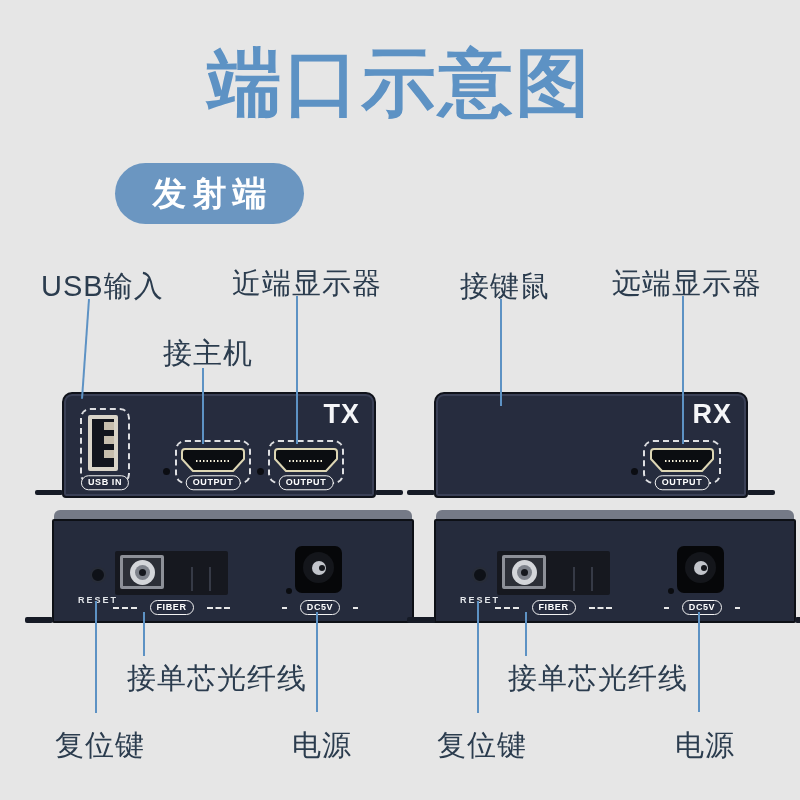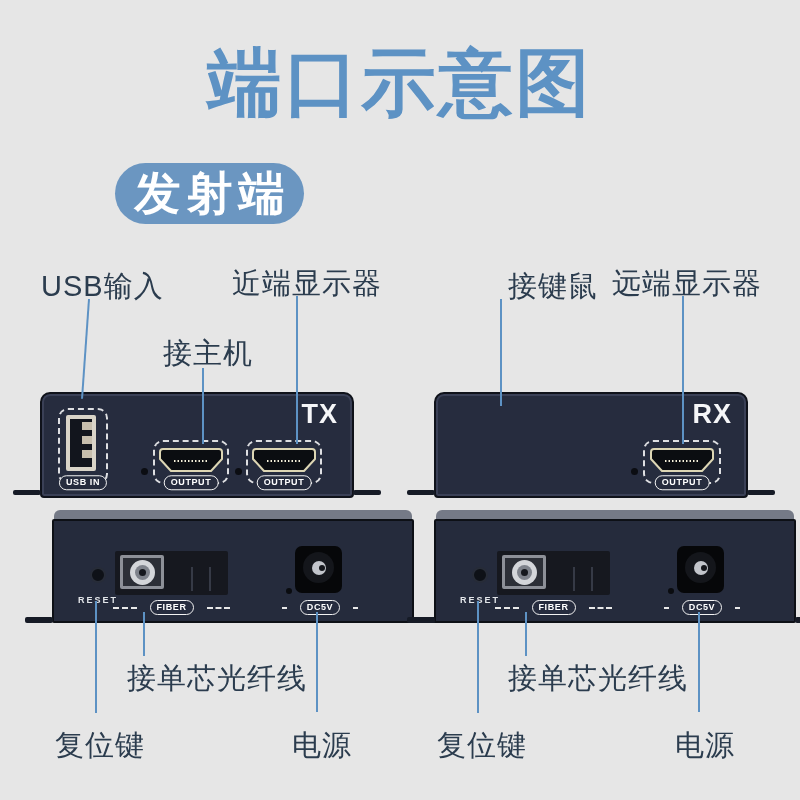--- a/index.html
+++ b/index.html
@@ -9,41 +9,41 @@
     font-family:"Liberation Sans","DejaVu Sans",sans-serif;
   }
   
   .page-title {
     position:absolute; top:34px; left:0; width:800px;
     text-align:center; font-size:74px; font-weight:bold;
     color:#5d92c4; letter-spacing:3px;
   }
   .badge {
     position:absolute; top:163px; height:61px; border-radius:32px;
-    background:#6b96c1; color:#ffffff; font-size:46px; font-weight:bold;
+    background:#6b96c1; color:#ffffff; font-size:34px; font-weight:bold;
     letter-spacing:6px; text-indent:6px;
     display:flex; align-items:center; justify-content:center;
   }
   .badge.tx { left:115px; width:189px; }
   .badge.rx { left:496px; width:190px; }
   
   .callout {
     position:absolute; color:#2b3c4e; font-size:29px;
     white-space:nowrap; letter-spacing:1px;
   }
   
   .cline { position:absolute; width:2px; background:#5d92c4; }
   
   .front-panel {
     position:absolute; top:392px; width:314px; height:106px;
     background:#262c3e; border:2px solid #0f121a; box-sizing:border-box;
     border-radius:10px 10px 4px 4px;
     box-shadow: inset 0 0 0 2px rgba(110,120,150,0.28);
   }
-  .front-panel.tx { left:40px; }
+  .front-panel.tx { left:62px; }
   .front-panel.rx { left:434px;text-align:center; }
   .ear {
     position:absolute; width:28px; height:5px;
     background:#161b26; border-radius:2px; bottom:1px;
   }
   .ear.left { left:-29px; } .ear.right { right:-29px; }
   .rear-panel .ear { height:6px; bottom:0; }
   .rear-panel .ear.left { left:-27px; } .rear-panel .ear.right { right:-27px; }
 
   .logo {
@@ -133,21 +133,21 @@
 
 <div class="stage">
 
   <div class="page-title">端口示意图</div>
 
   <div class="badge tx">发射端</div>
 
   <div class="callout" style="left:41px; top:267px;">USB输入</div>
   <div class="callout" style="left:232px; top:264px;">近端显示器</div>
   <div class="callout" style="left:163px; top:334px;">接主机</div>
-  <div class="callout" style="left:460px; top:267px;margin-left:48px;">接键鼠</div>
+  <div class="callout" style="left:460px; top:267px;">接键鼠</div>
   <div class="callout" style="left:612px; top:264px;">远端显示器</div>
 
   <div class="front-panel tx">
     <div class="ear left"></div>
     <div class="ear right"></div>
     <div class="logo">TX</div>
 
     <div class="dash-zone" style="left:16px; top:14px; width:50px; height:76px;">
       <div class="usb-a" style="left:6px; top:5px;">
         <div class="usb-tabs"></div>

